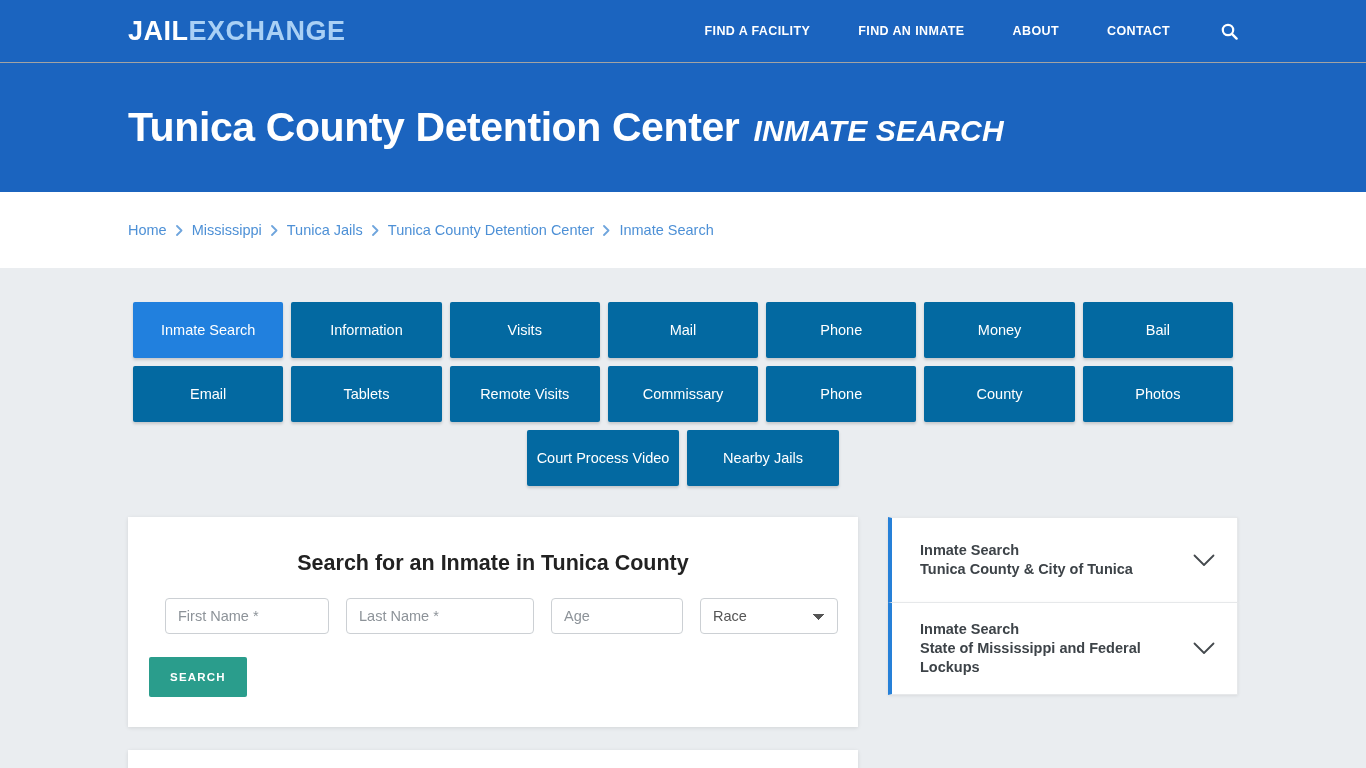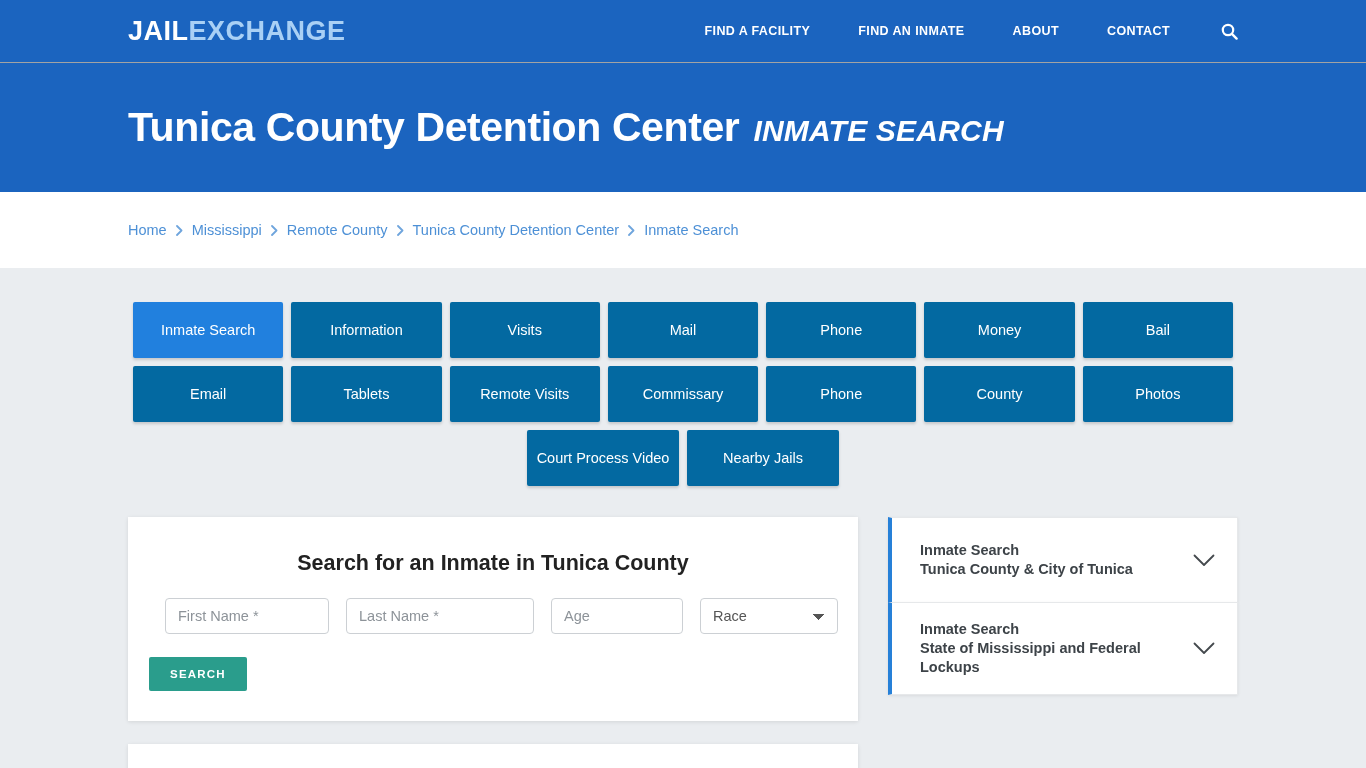--- a/index.html
+++ b/index.html
@@ -202,21 +202,21 @@
       calc(100% - 19px) 15px,
       calc(100% - 13px) 15px;
     background-size: 6px 6px, 6px 6px;
     background-repeat: no-repeat;
     color: #555;
   }
   .searchbtn {
     margin-top: 23px;
     margin-left: 1px;
     width: 98px;
-    height: 34px;
+    height: 40px;
     background: #2a9d8c;
     color: #ffffff;
     border: none;
     border-radius: 2px;
     font-size: 11.5px;
     font-weight: bold;
     letter-spacing: 1.2px;
     cursor: pointer;
     font-family: "Liberation Sans", sans-serif;
   }
@@ -297,21 +297,21 @@
       <svg width="7" height="11" viewBox="0 0 7 11">
           <polyline points="1,1 5.5,5.5 1,10" fill="none" stroke="#6fa5dd" stroke-width="1.8" stroke-linecap="round" stroke-linejoin="round"></polyline>
         </svg>
     </span>
     <a href="#">Mississippi</a>
     <span class="crumb-sep">
       <svg width="7" height="11" viewBox="0 0 7 11">
           <polyline points="1,1 5.5,5.5 1,10" fill="none" stroke="#6fa5dd" stroke-width="1.8" stroke-linecap="round" stroke-linejoin="round"></polyline>
         </svg>
     </span>
-    <a href="#">Remote County</a>
+    <a href="#">Tunica Jails</a>
     <span class="crumb-sep">
       <svg width="7" height="11" viewBox="0 0 7 11">
           <polyline points="1,1 5.5,5.5 1,10" fill="none" stroke="#6fa5dd" stroke-width="1.8" stroke-linecap="round" stroke-linejoin="round"></polyline>
         </svg>
     </span>
     <a href="#">Tunica County Detention Center</a>
     <span class="crumb-sep">
       <svg width="7" height="11" viewBox="0 0 7 11">
           <polyline points="1,1 5.5,5.5 1,10" fill="none" stroke="#6fa5dd" stroke-width="1.8" stroke-linecap="round" stroke-linejoin="round"></polyline>
         </svg>

